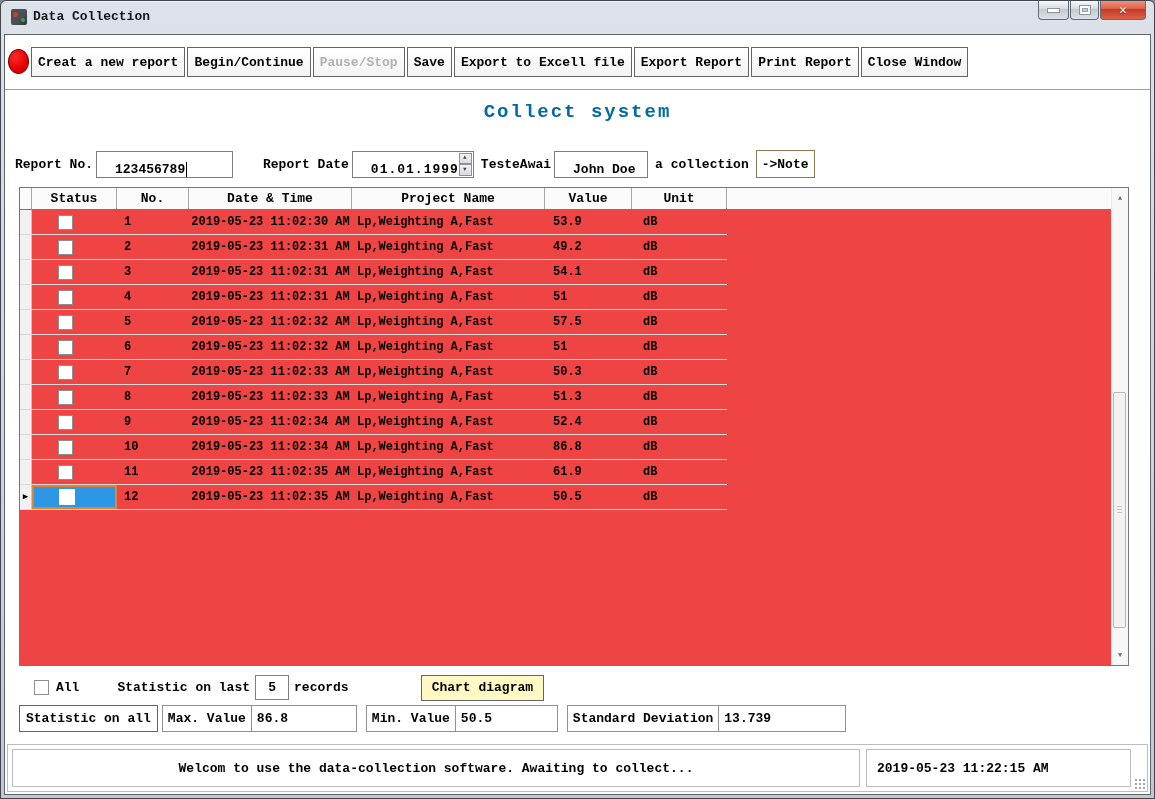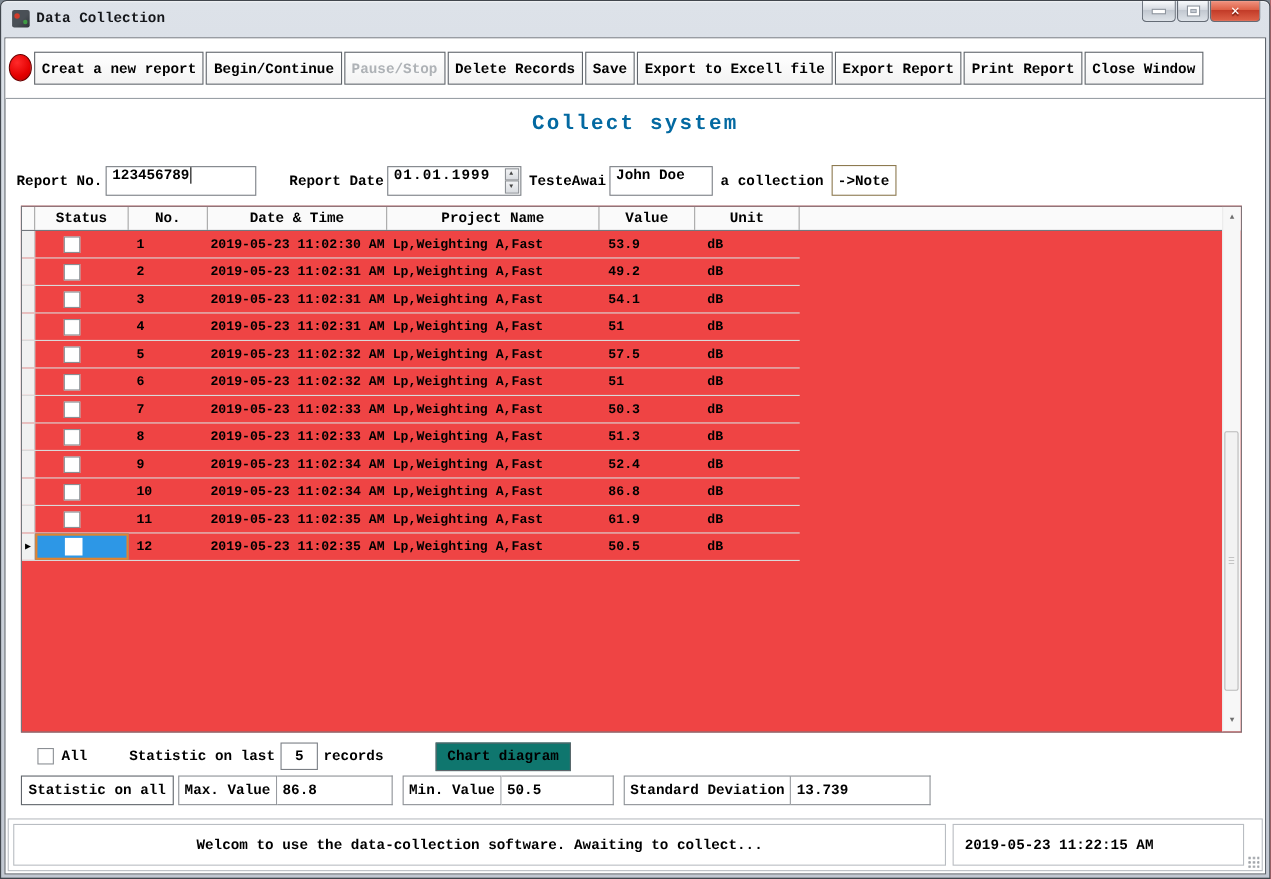--- a/index.html
+++ b/index.html
@@ -43,22 +43,22 @@
     padding:0 6px; white-space:nowrap; cursor:default; }
   .tbtn.disabled{ color:#aeb2b6; }
 
   .heading{ position:absolute; top:66px; left:0; right:0; text-align:center;
     font:bold 19px var(--mono); letter-spacing:2px; color:#0369a1; }
 
   
   .formrow{ position:absolute; top:115px; left:10px; height:28px; display:flex; align-items:center;
     font:bold 13px var(--mono); white-space:nowrap; }
   .flabel{ margin-right:3px; }
-  .finput{ height:27px; border:1px solid #7b7f85; background:#fff; display:flex; align-items:flex-start;
-    padding:0 5px; font:bold 13px var(--mono); position:relative; }
+  .finput{ height:27px; border:1px solid #7b7f85; background:#fff; display:flex; align-items:flex-end;
+    padding:0 18px; font:bold 13px var(--mono); position:relative; }
   .in-reportno{ width:137px; margin-right:30px; }
   .in-date{ width:122px; padding-right:17px; letter-spacing:1px; margin-right:7px; }
   .in-tester{ width:94px; margin-right:5px; }
   .caret{ width:1px; height:15px; background:#000; margin-left:1px; }
   .spinner{ position:absolute; right:1px; top:1px; bottom:1px; width:13px; display:flex; flex-direction:column; }
   .spbtn{ flex:1; border:1px solid #8d9196; background:linear-gradient(#f2f3f5,#d9dce0);
     font-size:6px; line-height:1; display:flex; align-items:center; justify-content:center; color:#444; }
   .collection-label{ margin:0 7px 0 2px; }
   .notebtn{ height:28px; border:1px solid #8d7a50; background:#fff; font:bold 13px var(--mono);
     padding:0 5px; display:flex; align-items:center; }
@@ -95,22 +95,22 @@
   .sthumb::after{ content:""; position:absolute; left:3px; right:3px; top:50%; height:8px; margin-top:-4px;
     background:repeating-linear-gradient(#c4c4c4 0 1px, transparent 1px 3px); }
 
   
   .bottomrow{ position:absolute; left:14px; top:639px; height:27px; display:flex; align-items:center;
     font:bold 13px var(--mono); white-space:nowrap; }
   .cb2{ width:15px; height:15px; border:1px solid #8b8f94; background:#fff; margin-left:15px; margin-right:7px; }
   .all-label{ margin-right:38px; }
   .recinput{ width:34px; height:25px; border:1px solid #7b7f85; display:flex; align-items:center;
     justify-content:center; margin:0 5px; }
-  .chartbtn{ height:26px; border:1px solid #60656b; background:#0f766e; font:bold 13px var(--mono);
-    display:flex; align-items:center; padding:0 10px; margin-left:47px; }
+  .chartbtn{ height:26px; border:1px solid #60656b; background:#fef9c3; font:bold 13px var(--mono);
+    display:flex; align-items:center; padding:0 10px; margin-left:72px; }
 
   
   .statsrow{ position:absolute; left:14px; top:670px; height:27px; display:flex; align-items:center;
     font:bold 13px var(--mono); white-space:nowrap; }
   .sbtn{ height:27px; border:1px solid #60656b; background:#fff; display:flex; align-items:center;
     padding:0 6px; margin-right:4px; }
   .spair{ display:flex; margin-right:9px; }
   .slabel{ height:27px; border:1px solid #8d9196; background:#fff; display:flex; align-items:center; padding:0 5px; }
   .sval{ height:27px; border:1px solid #8d9196; border-left:none; background:#fff; display:flex;
     align-items:center; padding-left:5px; }
@@ -147,21 +147,20 @@
   </div>
 
   <div class="client">
 
     <div class="toolbar">
       <span class="recdot"></span>
       <div class="tbtns">
           <div class="tbtn">Creat a new report</div>
           <div class="tbtn">Begin/Continue</div>
           <div class="tbtn disabled">Pause/Stop</div>
-          <div class="tbtn">Delete Records</div>
           <div class="tbtn">Save</div>
           <div class="tbtn">Export to Excell file</div>
           <div class="tbtn">Export Report</div>
           <div class="tbtn">Print Report</div>
           <div class="tbtn">Close Window</div>
         </div>
     </div>
 
     <div class="heading">Collect system</div>
 

